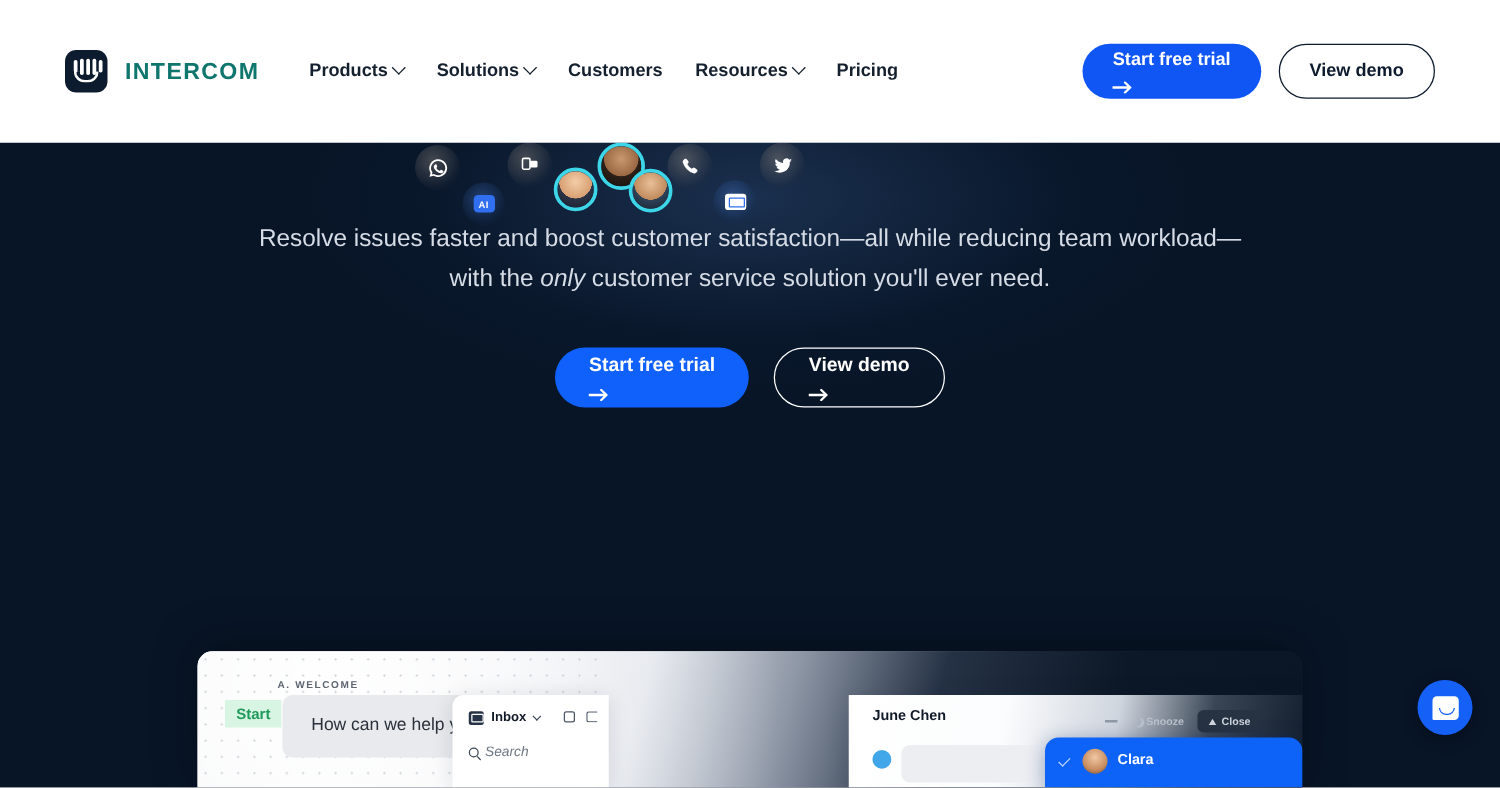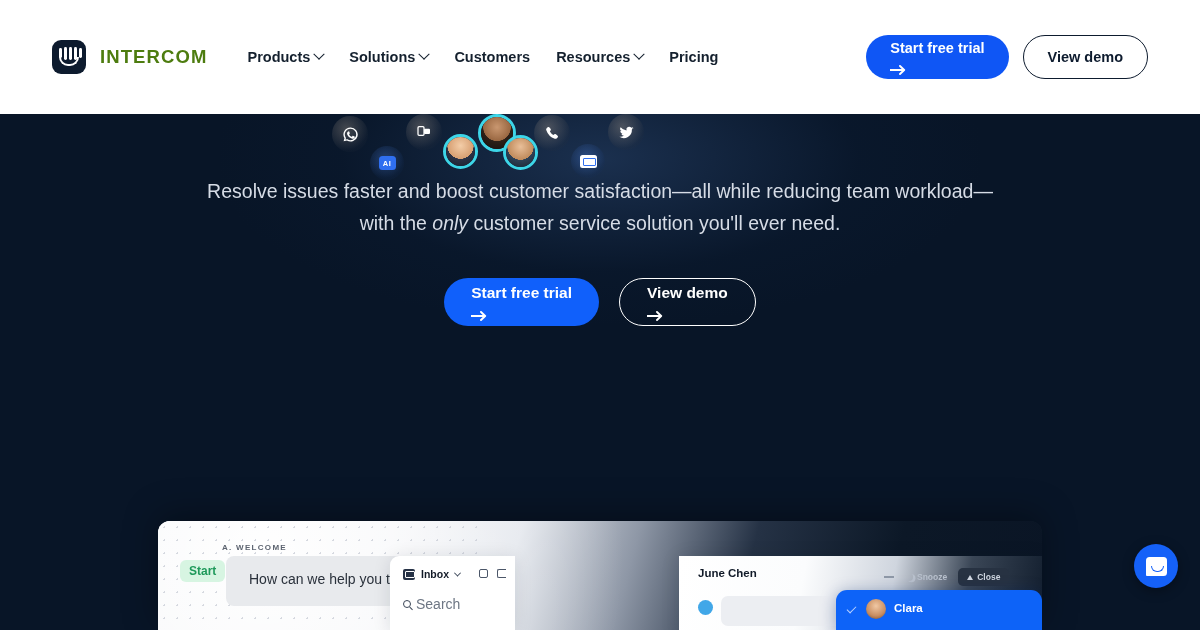--- a/index.html
+++ b/index.html
@@ -33,21 +33,21 @@
   }
   .logo-bars i:nth-child(1), .logo-bars i:nth-child(5) { height: 10px; margin-top: 1px; }
   .logo-smile {
     position: absolute; left: 7px; top: 17px;
     width: 20px; height: 9px;
     border: 2.6px solid #ffffff;
     border-top: none;
     border-radius: 0 0 11px 11px;
   }
   .brand-name {
-    font-size: 18.5px; font-weight: 700; color: #4d7c0f;
+    font-size: 18.5px; font-weight: 700; color: #0f766e;
     letter-spacing: 1.1px;
   }
 
   .nav { display: flex; align-items: center; gap: 26px; margin-left: 40px; }
   .nav-item {
     display: flex; align-items: center; gap: 5px;
     font-size: 14.5px; font-weight: 600; color: #14202e;
     cursor: pointer; white-space: nowrap;
   }
   .caret {
@@ -182,37 +182,37 @@
   }
   .welcome-label {
     position: absolute; left: 64px; top: 22px;
     font-size: 8px; font-weight: 700; color: #5d6470;
     letter-spacing: 1.3px;
   }
   .start-chip {
     position: absolute; left: 22px; top: 39px;
     background: #d7f5e2; color: #1f9a5b;
     font-size: 12px; font-weight: 700;
-    padding: 4px 9px; border-radius: 6px;
+    padding: 4px 9px; border-radius: 0;
   }
   .welcome-bubble {
     position: absolute; left: 68px; top: 35px;
     width: 262px; height: 50px;
     background: #e8eaed; border-radius: 8px;
   }
   .welcome-bubble span {
     position: absolute; left: 23px; top: 15px;
     font-size: 14px; color: #2a313b; font-weight: 500;
   }
 
   .panel {
     position: absolute; background: #ffffff;
     box-shadow: 0 2px 18px rgba(15,25,45,.12);
   }
-  .panel-inbox { left: 232px; top: 35px; width: 125px; height: 74px; border-radius: 9px 0 0 0; }
+  .panel-inbox { left: 204px; top: 35px; width: 125px; height: 74px; border-radius: 9px 0 0 0; }
   .panel-list  { left: 341px; top: 35px; width: 180px; height: 74px; }
   .panel-conv  { left: 521px; top: 35px; width: 363px; height: 79px;
                  background: linear-gradient(100deg,#ffffff 0%,#fbfcfd 34%,#cfd5de 58%,#3a4656 78%,#111d2d 100%); }
 
   .pi-head { position: absolute; left: 13px; top: 12px; display: flex; align-items: center; gap: 6px; }
   .pi-icon {
     width: 12px; height: 11px; border-radius: 2px;
     background: #263246; position: relative; flex: none;
   }
   .pi-icon:after {
@@ -226,21 +226,21 @@
     transform: rotate(45deg) translate(-1px,-1px);
     flex: none;
   }
   .pi-tools { position: absolute; right: 9px; top: 13px; display: flex; gap: 9px; }
   .tool-ic { width: 9px; height: 9px; border: 1.3px solid #4b5668; border-radius: 2px; }
   .tool-ic.b { border-radius: 2px 0 0 2px; border-right: none; }
 
   .search-row { position: absolute; left: 13px; top: 40px; display: flex; align-items: center; gap: 5px; }
   .mag { width: 8px; height: 8px; border: 1.4px solid #3b4657; border-radius: 50%; position: relative; flex:none; }
   .mag:after { content:""; position:absolute; right:-3px; bottom:-2.5px; width:4px; height:1.4px; background:#3b4657; transform: rotate(45deg); }
-  .search-txt { font-size: 14px; color: #6d7684; }
+  .search-txt { font-size: 11px; color: #6d7684; font-style: italic; }
 
   .pl-title { position: absolute; left: 16px; top: 11px; font-size: 11px; font-weight: 700; color: #121a27; }
   .pl-filters { position: absolute; left: 16px; top: 40px; display: flex; gap: 44px; }
   .pl-filter { display: flex; align-items: center; gap: 4px; font-size: 8.5px; color: #434d5d; font-weight: 600; }
   .pl-sel {
     position: absolute; left: 14px; top: 58px; width: 152px; height: 16px;
     background: #e4edfd; border: 1px solid #a9c6f8; border-radius: 5px;
   }
 
   .pc-name { position: absolute; left: 19px; top: 11px; font-size: 11.5px; font-weight: 700; color: #111a28; }

